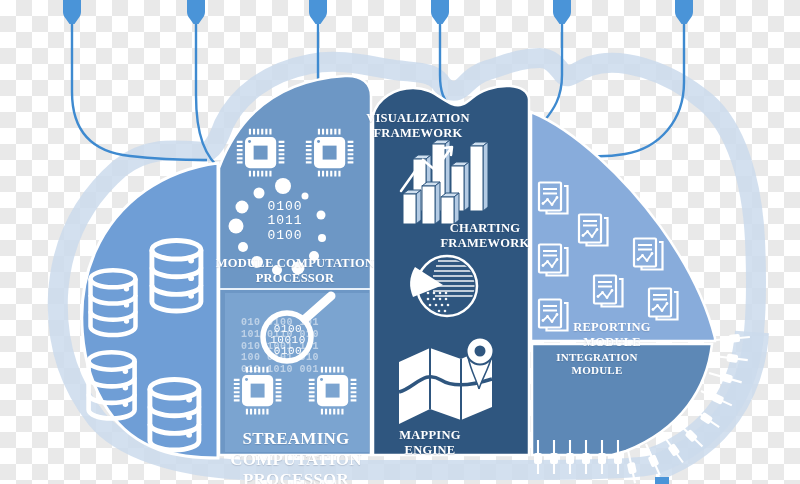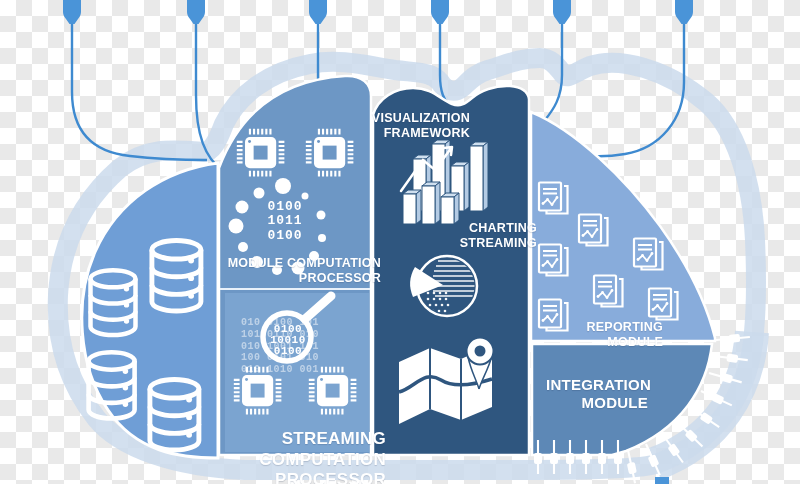--- a/index.html
+++ b/index.html
@@ -3,23 +3,23 @@
 <meta charset="utf-8">
 <style>
   html,body{margin:0;padding:0}
   body{width:800px;height:484px;overflow:hidden;font-family:"Liberation Sans",sans-serif}
   .stage{position:relative;width:800px;height:484px;
     background-color:#fff;
     background-image:conic-gradient(var(--checker_gray,#e9e9e9) 90deg,#fff 90deg 180deg,var(--checker_gray,#e9e9e9) 180deg 270deg,#fff 270deg);
     background-size:32px 32px;}
   .stage svg{position:absolute;left:0;top:0}
   .lbl{position:absolute;color:#fff;font-weight:bold;font-size:12.5px;line-height:1.22;
-    letter-spacing:.25px;text-align:right;white-space:pre-line;pointer-events:none;
-    text-shadow:0 1px 1px rgba(20,40,70,.18);font-family:Liberation Sans, sans-serif}
-  .bin{position:absolute;color:#fff;font-family:"Liberation Mono",monospace;font-weight:bold;
+    letter-spacing:.25px;text-align:center;white-space:pre-line;pointer-events:none;
+    text-shadow:0 1px 1px rgba(20,40,70,.18);font-family:Liberation Serif, serif}
+  .bin{position:absolute;color:#fff;font-family:"Liberation Mono",monospace;font-weight:normal;
     text-align:center;white-space:pre-line;pointer-events:none}
   .bin-batch{left:252px;top:200px;width:66px;font-size:13px;line-height:1.1;letter-spacing:1px}
   .bin-noise{left:234px;top:317px;width:92px;font-size:10px;line-height:1.18;opacity:.5;letter-spacing:.5px;font-weight:bold}
   .bin-lens{left:254px;top:324px;width:68px;font-size:11px;line-height:1.02;letter-spacing:.5px}
 </style>
 </head>
 <body>
 
 <div class="stage">
 
@@ -227,24 +227,26 @@
   <rect x="655" y="477" width="14" height="7" style="fill:var(--plug,#4a94d8)"></rect>
 </svg>
 
 <div class="lbl" style="left:209px;top:256px;width:172px">MODULE COMPUTATION
 PROCESSOR</div>
 <div class="lbl" style="left:206px;top:429px;width:180px;font-size:17px">STREAMING COMPUTATION
 PROCESSOR</div>
 <div class="lbl" style="left:366px;top:111px;width:104px">VISUALIZATION
 FRAMEWORK</div>
 <div class="lbl" style="left:433px;top:221px;width:104px">CHARTING
-STREAMING</div>
+FRAMEWORK</div>
+<div class="lbl" style="left:385px;top:428px;width:90px">MAPPING
+ENGINE</div>
 <div class="lbl" style="left:561px;top:320px;width:102px">REPORTING
 MODULE</div>
-<div class="lbl" style="left:546px;top:376px;width:102px;font-size:15px">INTEGRATION
+<div class="lbl" style="left:546px;top:351px;width:102px;font-size:11px">INTEGRATION
 MODULE</div>
 
 <div class="bin bin-batch">0100
 1011
 0100</div>
 <div class="bin bin-noise">010 0100 101
 101 0110 010
 010 1001 101
 100 0101 010
 010 1010 001</div>

